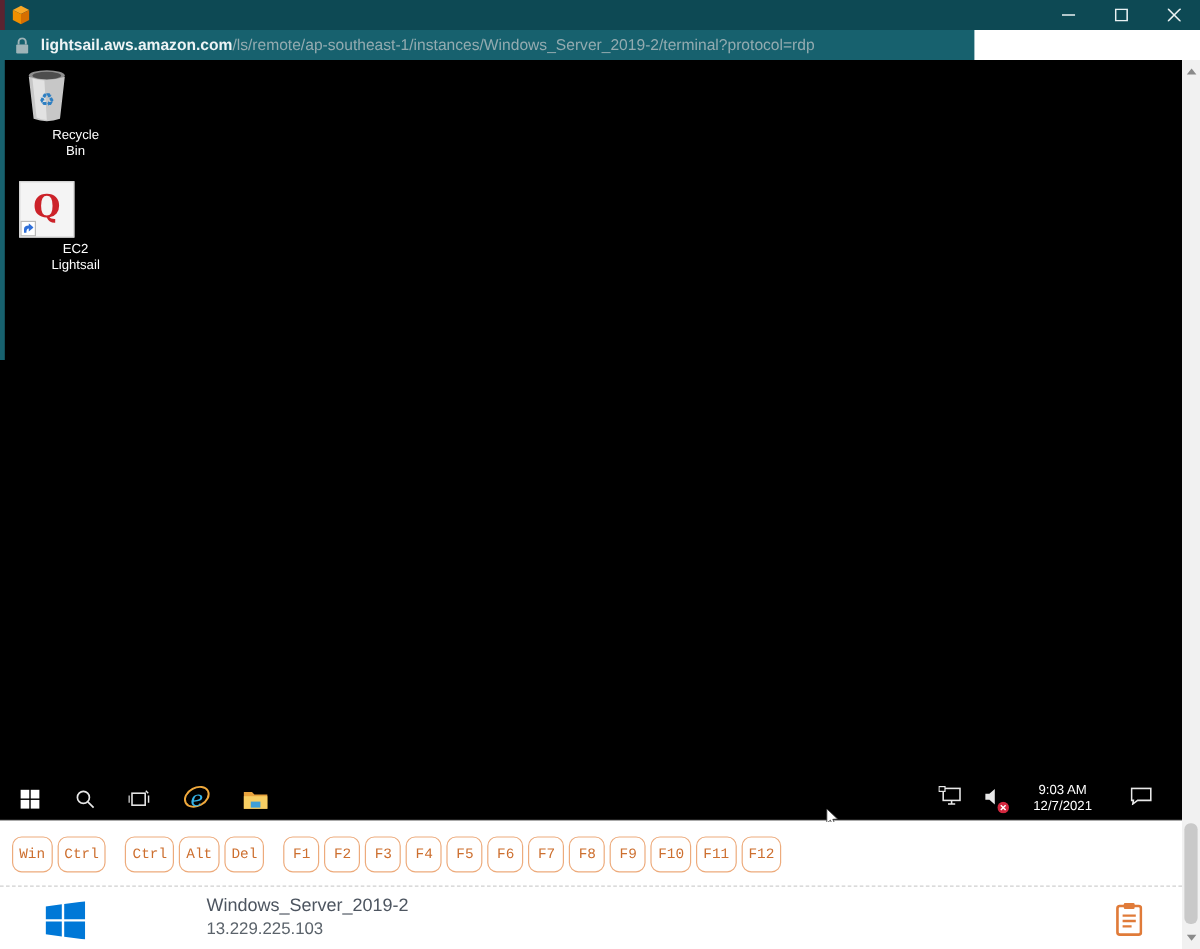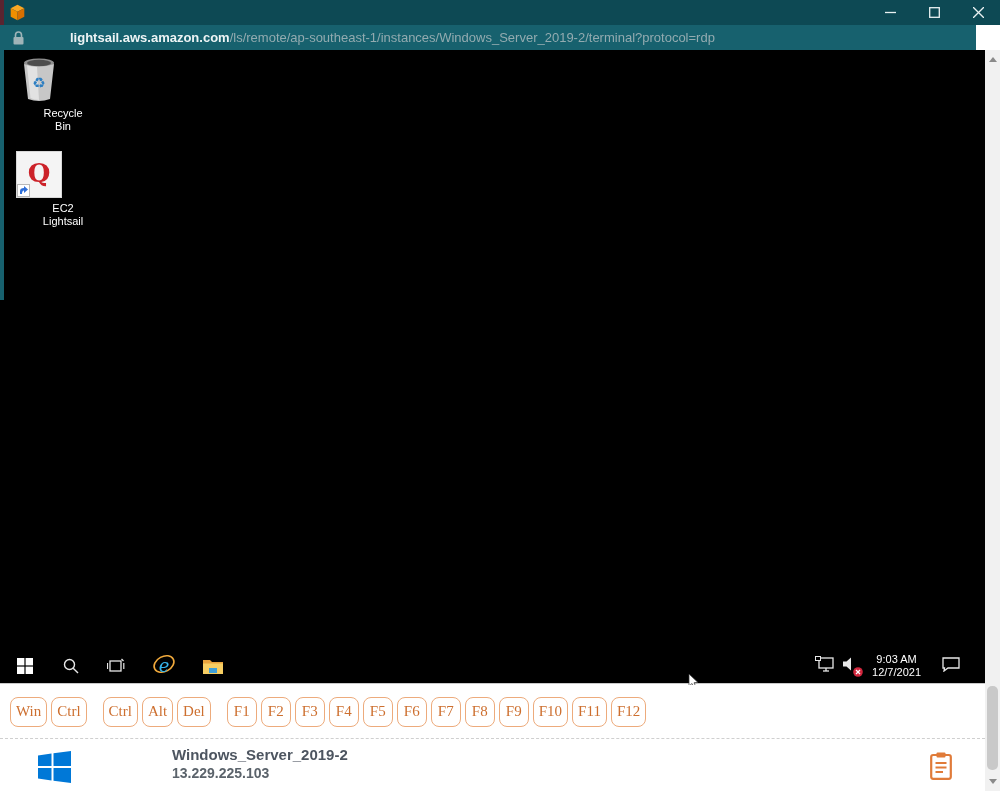--- a/index.html
+++ b/index.html
@@ -10,22 +10,22 @@
   
   .titlebar { position:absolute; left:0; top:0; width:1000px; height:25px;
               background:#0d4954; display:flex; align-items:center; }
   .edge-strip { position:absolute; left:0; top:0; width:4px; height:25px; background:#5a2430; }
   .favicon { margin-left:9px; width:17px; height:17px; flex:0 0 auto; }
   .win-title { margin-left:8px; color:#e9f1f2; font-size:12px; white-space:nowrap; }
   .win-controls { position:absolute; right:0; top:0; height:25px; display:flex; }
   .win-ctl { width:44px; height:25px; display:flex; align-items:center; justify-content:center; cursor:default; }
 
   
-  .urlbar { position:absolute; left:0; top:25px; width:976px; height:25px;
-            background:#17616e; display:flex; align-items:center;gap:36px; }
+  .urlbar { position:absolute; left:0; top:25px; width:812px; height:25px;
+            background:#17616e; display:flex; align-items:center; }
   .lock { margin-left:13px; flex:0 0 auto; }
   .url-text { margin-left:10px; font-size:13px; white-space:nowrap; }
   .url-domain { color:#eef4f5; font-weight:bold; }
   .url-path { color:#93abb0; }
 
   
   .page { position:absolute; left:0; top:50px; width:1000px; height:741px; background:#fff; }
 
   
   .rdp { position:absolute; left:0; top:0; width:985px; height:634px; background:#000;
@@ -38,38 +38,38 @@
                 text-shadow:1px 1px 2px #000, 0 0 3px #000;padding-left:48px; }
   .white-tile { width:46px; height:47px; background:#f4f4f4; border:1px solid #d8d8d8;
                 position:relative; display:flex; align-items:center; justify-content:center; }
   .q-glyph { font-family:"DejaVu Serif", serif; font-size:26px; font-weight:bold; color:#cc2229; margin-top:-4px; }
   .shortcut-ovl { position:absolute; left:0; bottom:0; width:13px; height:13px; background:#fff;
                   border:1px solid #b8b8b8; display:flex; align-items:center; justify-content:center; }
 
   
   .taskbar { position:absolute; left:0; bottom:0; width:100%; height:34px; background:#000; }
   .tb-icon { position:absolute; top:0; height:34px; display:flex; align-items:center; justify-content:center; width:24px; }
-  .tray { position:absolute; right:25px; top:0; height:34px; display:flex; align-items:center; gap:9px; }
+  .tray { position:absolute; right:25px; top:0; height:34px; display:flex; align-items:center; gap:20px; }
   .clock { color:#fff; font-size:11px; line-height:13px; text-align:center; margin:0 4px; }
 
   
   .cursor { position:absolute; left:688px; top:624px; }
 
   
   .kb-row { position:absolute; left:0; top:635px; width:985px; height:53px; background:#fff;
             display:flex; align-items:center; padding-left:10px; }
   .kb-btn { height:30px; min-width:30px; padding:0 5px; margin-right:4px;
             background:#fff; border:1px solid #edab7c; border-radius:8px;
-            color:#cd6f2f; font-size:15px; font-family:Liberation Serif, serif;
+            color:#cd6f2f; font-size:12px; font-family:Liberation Mono, monospace;
             display:inline-flex; align-items:center; justify-content:center; cursor:pointer; }
   .kb-btn.group-start { margin-left:12px; }
 
   
   .footer { position:absolute; left:0; top:688px; width:985px; height:53px; background:#fff;
-            border-top:1px dashed #cfcfcf;font-weight:bold; }
+            border-top:1px dashed #cfcfcf; }
   .win-logo { position:absolute; left:38px; top:12px; }
   .inst-name { position:absolute; left:172px; top:7px; font-size:15px; color:#4d5560; }
   .inst-ip { position:absolute; left:172px; top:26px; font-size:14px; color:#5b636b; }
   .clipboard-btn { position:absolute; left:927px; top:11px; width:28px; height:32px;
                    display:flex; align-items:center; justify-content:center; cursor:pointer; background:transparent; border:none; }
 
   
   .scrollbar { position:absolute; left:985px; top:0; width:15px; height:741px; background:#f1f1f1; }
   .sb-arrow { position:absolute; left:0; width:15px; height:15px; display:flex; align-items:center; justify-content:center; }
   .sb-up { top:2px; } .sb-down { bottom:2px; }

